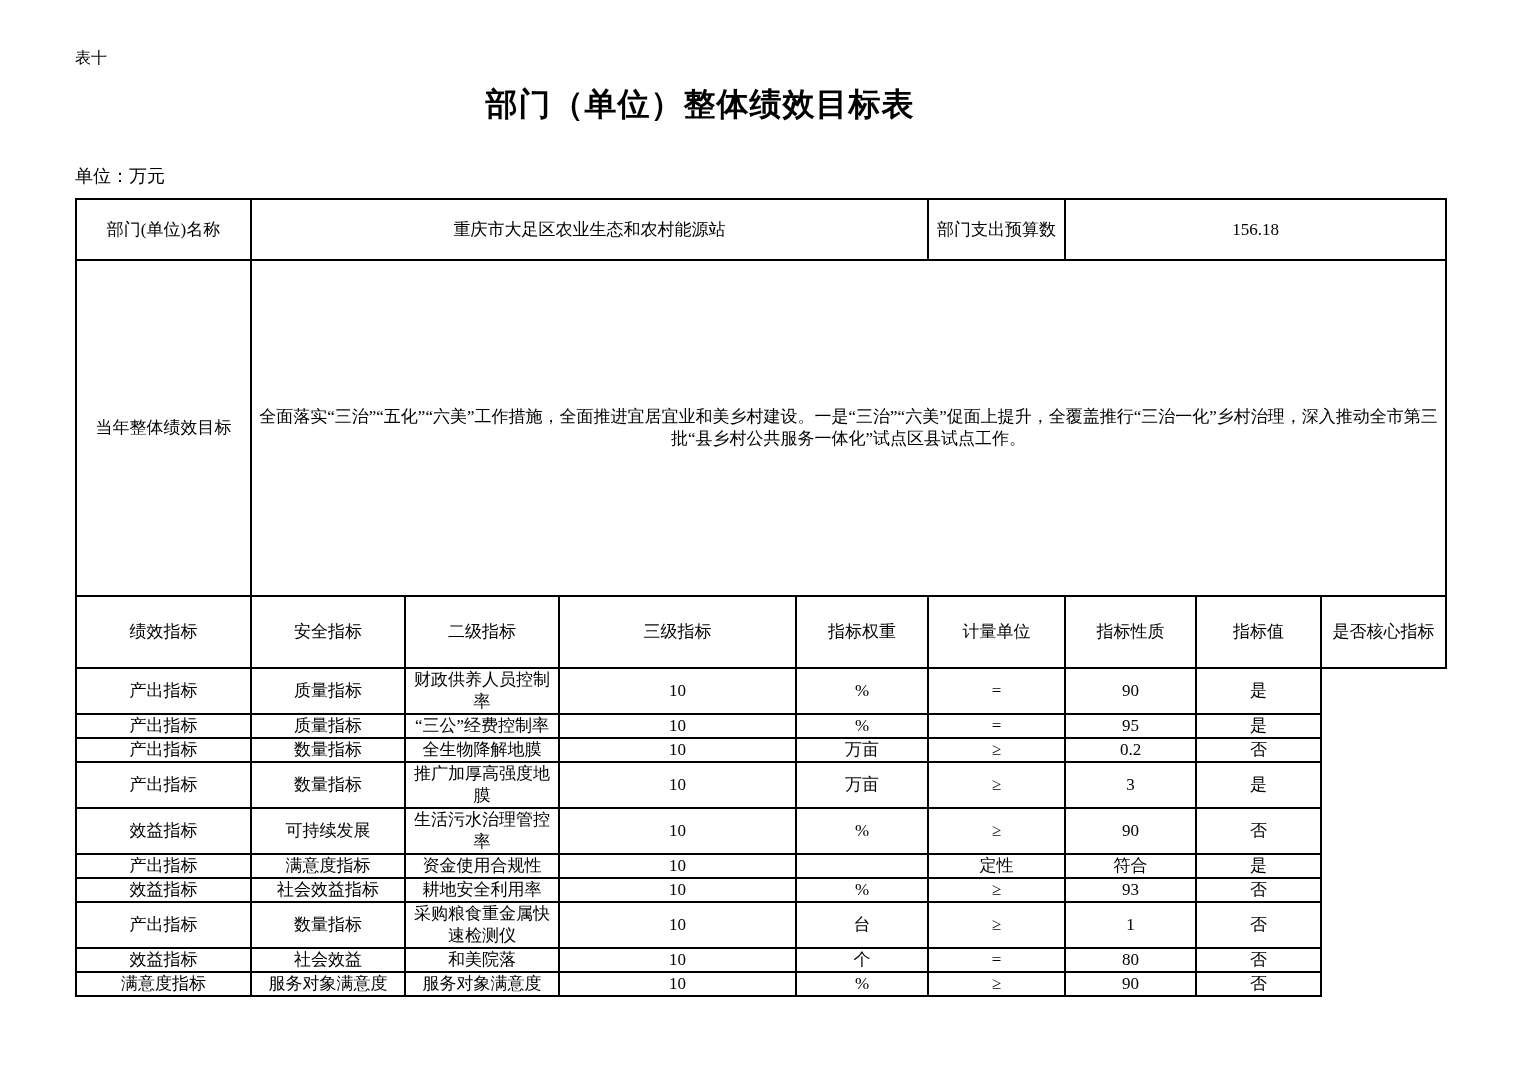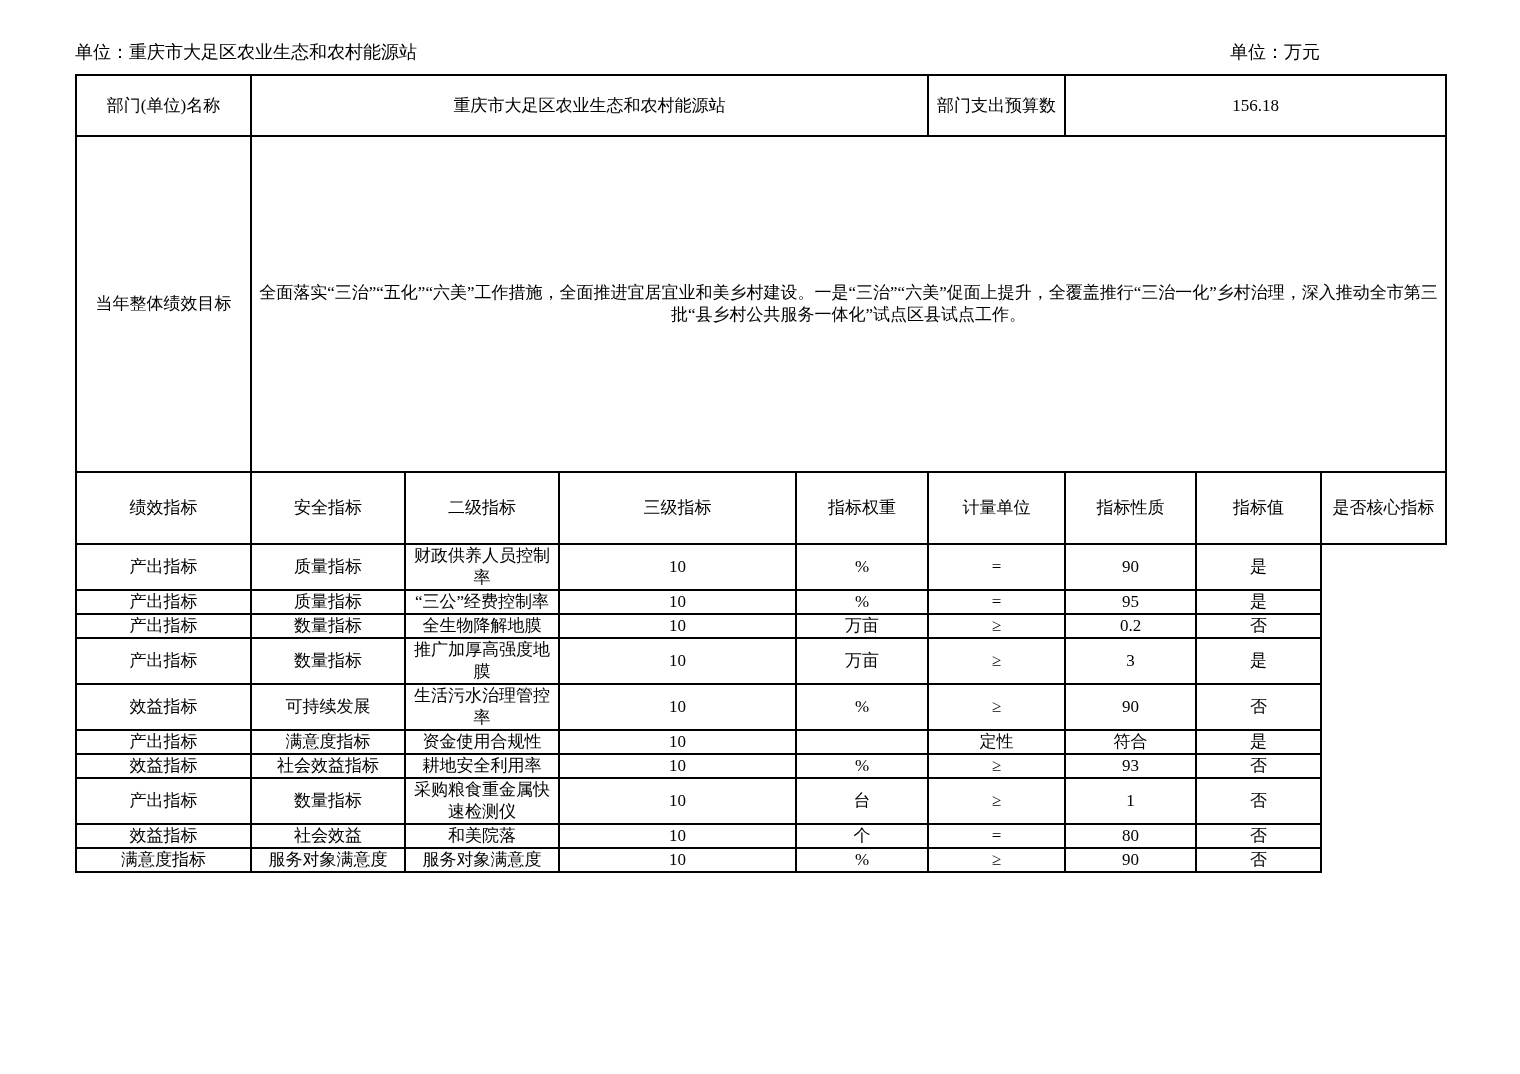--- a/index.html
+++ b/index.html
@@ -94,24 +94,25 @@
     font-size: 20px;
     font-weight: bold;
     line-height: 24px;
   }
 </style>
 </head>
 <body>
 
 <div class="page">
 
-
+  <div class="table-tag">表十</div>
+
+  <div class="doc-title">部门（单位）整体绩效目标表</div>
 
   <div class="unit-row">
-    <span class="unit-left">单位：重庆市大足区农业生态和农村能源站</span>
     <span class="unit-right">单位：万元</span>
   </div>
 
   <table class="main">
     <colgroup>
       <col style="width:175px">
         <col style="width:154px">
         <col style="width:154px">
       <col style="width:237px">
         <col style="width:132px">

